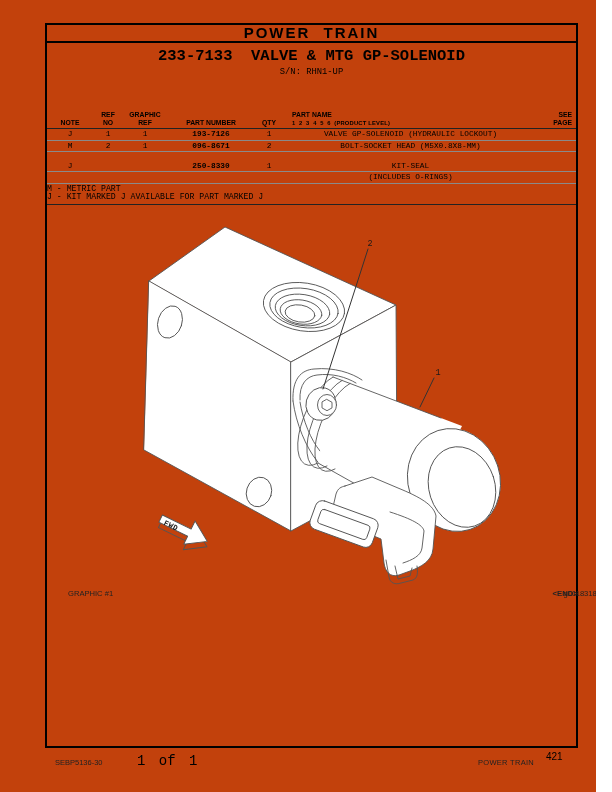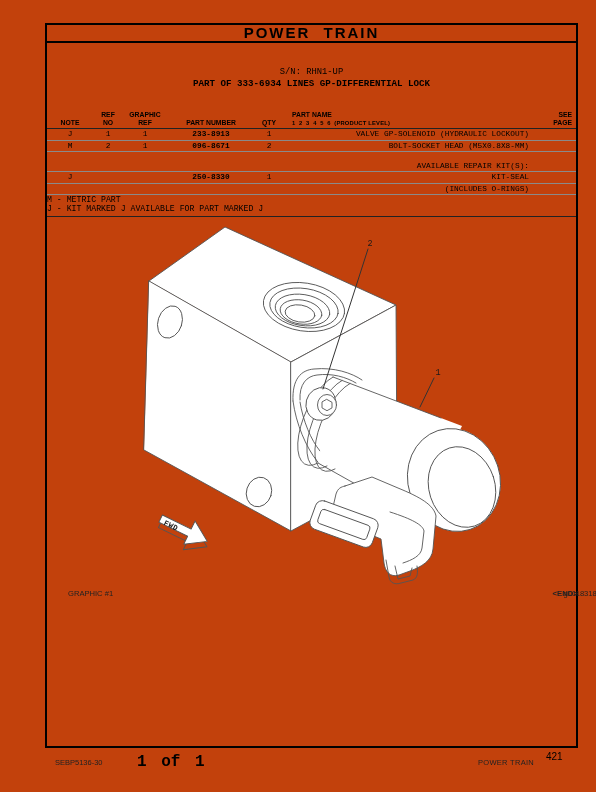--- a/index.html
+++ b/index.html
@@ -31,55 +31,55 @@
   .grid{display:grid;grid-template-columns:46px 30px 44px 88px 28px 246px 47px;}
   .t-head{border-bottom:1px solid #222;padding-top:2px;padding-bottom:1px;}
   .t-head .cell{display:flex;flex-direction:column;justify-content:flex-end;
          font-size:6.8px;font-weight:bold;line-height:8px;text-align:center;}
   .t-head .cell.name{text-align:left;padding-left:9px;}
   .t-head .cell.see{text-align:right;padding-right:4px;}
   .t-head .sub{font-size:5.8px;font-weight:bold;white-space:pre;letter-spacing:0.2px;}
   .t-row{height:11.5px;border-bottom:1px solid #8a8a8a;box-sizing:border-box;
          font-family:"Liberation Mono","DejaVu Sans Mono",monospace;font-size:7.8px;line-height:11px;}
   .t-row .cc{text-align:center;}
-  .t-row .name{text-align:right;padding-left:9px;white-space:nowrap;}
+  .t-row .name{text-align:center;padding-left:9px;white-space:nowrap;}
   .t-row .see{text-align:right;padding-right:4px;}
   .t-row .pn{font-weight:bold;}
   .t-spacer{height:8.5px;}
   .t-notes{border-bottom:1px solid #222;padding:1px 0 2px 0;
          font-family:"Liberation Mono","DejaVu Sans Mono",monospace;font-size:8.2px;line-height:8.8px;}
 
   
   .cap{position:absolute;top:589px;font-size:7.6px;color:#222;}
   .cap-left{left:68px;}
   .cap-center{left:45px;width:533px;text-align:right;font-weight:bold;font-size:7.8px;}
   .cap-right{left:45px;width:516px;text-align:right;margin-left:40px;}
 
   
   .f-code{position:absolute;left:55px;top:758px;font-size:7.5px;color:#222;}
-  .f-page{position:absolute;left:137px;top:753px;font-size:16px;font-weight:bold;word-spacing:5px;}
+  .f-page{position:absolute;left:137px;top:753px;font-size:14px;font-weight:normal;word-spacing:5px;}
   .f-sect{position:absolute;left:478px;top:758px;font-size:7.5px;color:#222;letter-spacing:0.3px;}
   .f-num{position:absolute;left:546px;top:751px;font-size:10px;font-weight:normal;}
 
   svg .ln{stroke:#555;stroke-width:0.9;fill:none;stroke-linejoin:round;stroke-linecap:round;}
   svg .wh{fill:#fff;}
   svg .leader{stroke:#333;stroke-width:1;fill:none;}
   svg text{font-family:"Liberation Mono","DejaVu Sans Mono",monospace;fill:#1a1a1a;}
 </style>
 </head>
 <body>
 
 <div class="sheet">
 
   <div class="frame"></div>
 
   <div class="header-band">POWER TRAIN</div>
 
+  <div class="t-title mono">233-7133  VALVE &amp; MTG GP-SOLENOID</div>
   <div class="t-serial mono">S/N: RHN1-UP</div>
-  <div class="t-partof mono">PART OF 333-6934 LINES GP-DIFFERENTIAL LOCK</div>
 
 
   <div class="ptable">
     <div class="grid t-head">
       <div class="cell">
           <span>NOTE</span>
         </div>
       <div class="cell">
           <span>REF</span>
           <span>NO</span>
@@ -101,47 +101,38 @@
       <div class="cell see">
           <span>SEE</span>
           <span>PAGE</span>
         </div>
     </div>
 
     <div class="grid t-row">
       <div class="cc">J</div>
       <div class="cc">1</div>
       <div class="cc">1</div>
-      <div class="cc pn">233-8913</div>
+      <div class="cc pn">193-7126</div>
       <div class="cc">1</div>
       <div class="name">VALVE GP-SOLENOID (HYDRAULIC LOCKOUT)</div>
       <div class="see"></div>
     </div>
 
     <div class="grid t-row">
       <div class="cc">M</div>
       <div class="cc">2</div>
       <div class="cc">1</div>
       <div class="cc pn">096-8671</div>
       <div class="cc">2</div>
       <div class="name">BOLT-SOCKET HEAD (M5X0.8X8-MM)</div>
       <div class="see"></div>
     </div>
 
     <div class="t-spacer"></div>
 
-    <div class="grid t-row">
-      <div></div>
-        <div></div>
-        <div></div>
-        <div></div>
-        <div></div>
-      <div class="name">AVAILABLE REPAIR KIT(S):</div>
-      <div></div>
-    </div>
 
     <div class="grid t-row">
       <div class="cc">J</div>
       <div class="cc"></div>
       <div class="cc"></div>
       <div class="cc pn">250-8330</div>
       <div class="cc">1</div>
       <div class="name">KIT-SEAL</div>
       <div class="see"></div>
     </div>

